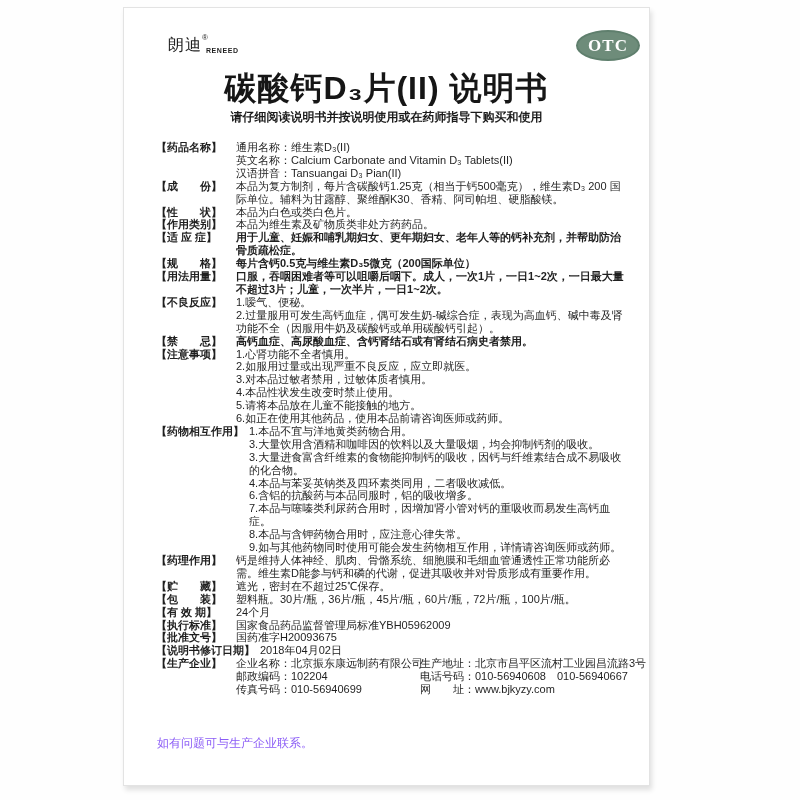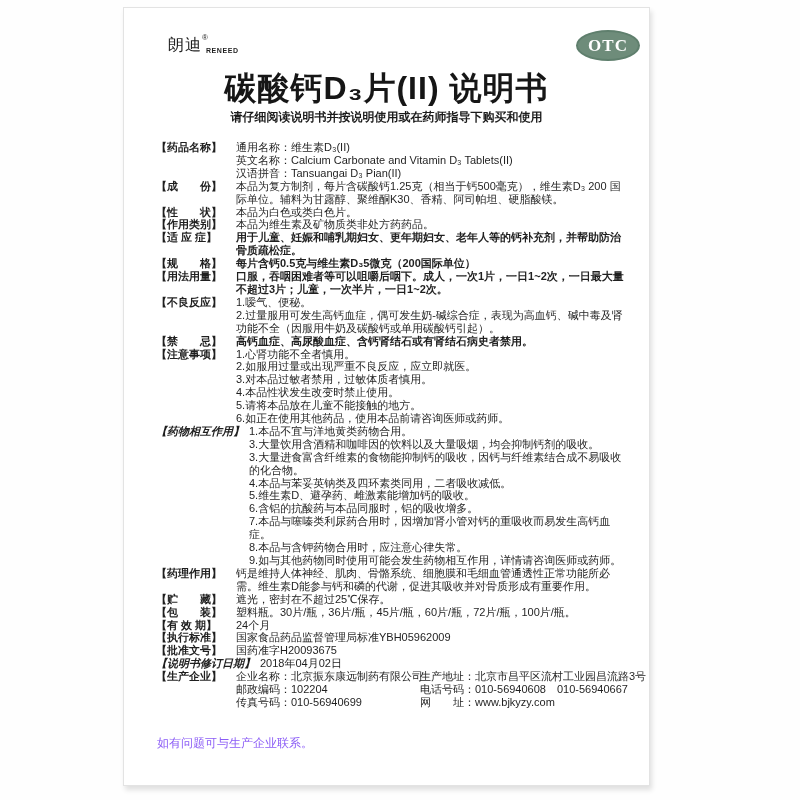--- a/index.html
+++ b/index.html
@@ -17,21 +17,21 @@
        font-family:"Liberation Serif",serif;font-size:17px;font-weight:bold;
        text-align:center;line-height:27px;letter-spacing:1px;}
   .title{position:absolute;top:59px;left:0;right:0;margin:0;text-align:center;
          font-size:32px;font-weight:600;letter-spacing:1px;color:#161616;}
   .subtitle{position:absolute;top:101px;left:0;right:0;text-align:center;
             font-size:12px;font-weight:bold;color:#1b1b1b;}
   
   .body-area{position:absolute;left:32px;right:21px;top:133px;font-size:11px;line-height:12.9px;}
   .sec-row{display:flex;align-items:flex-start;}
   .sec-label{flex:none;width:80px;font-weight:bold;white-space:pre;}
-  .sec-row.wide .sec-label{width:auto;padding-right:5px;font-style:italic;}
+  .sec-row.wide .sec-label{width:auto;padding-right:5px;}
   .sec-content{flex:1;min-width:0;}
   .sec-content.bold{font-weight:bold;}
   .sec-line{margin:0;}
   .cols{display:grid;grid-template-columns:184px 1fr;}
   .col-cell{white-space:nowrap;}
   .footer-note{position:absolute;left:33px;top:727px;font-size:12px;color:#8b5cf6;}
 </style>
 </head>
 <body>
 
@@ -116,21 +116,20 @@
             <div class="sec-line">6.如正在使用其他药品，使用本品前请咨询医师或药师。</div>
           </div>
         </div>
         <div class="sec-row wide">
           <div class="sec-label">【药物相互作用】</div>
           <div class="sec-content">
             <div class="sec-line">1.本品不宜与洋地黄类药物合用。</div>
             <div class="sec-line">3.大量饮用含酒精和咖啡因的饮料以及大量吸烟，均会抑制钙剂的吸收。</div>
             <div class="sec-line">3.大量进食富含纤维素的食物能抑制钙的吸收，因钙与纤维素结合成不易吸收的化合物。</div>
             <div class="sec-line">4.本品与苯妥英钠类及四环素类同用，二者吸收减低。</div>
-            <div class="sec-line">5.维生素D、避孕药、雌激素能增加钙的吸收。</div>
             <div class="sec-line">6.含铝的抗酸药与本品同服时，铝的吸收增多。</div>
             <div class="sec-line">7.本品与噻嗪类利尿药合用时，因增加肾小管对钙的重吸收而易发生高钙血症。</div>
             <div class="sec-line">8.本品与含钾药物合用时，应注意心律失常。</div>
             <div class="sec-line">9.如与其他药物同时使用可能会发生药物相互作用，详情请咨询医师或药师。</div>
           </div>
         </div>
         <div class="sec-row">
           <div class="sec-label">【药理作用】</div>
           <div class="sec-content">
             <div class="sec-line">钙是维持人体神经、肌肉、骨骼系统、细胞膜和毛细血管通透性正常功能所必需。维生素D能参与钙和磷的代谢，促进其吸收并对骨质形成有重要作用。</div>

